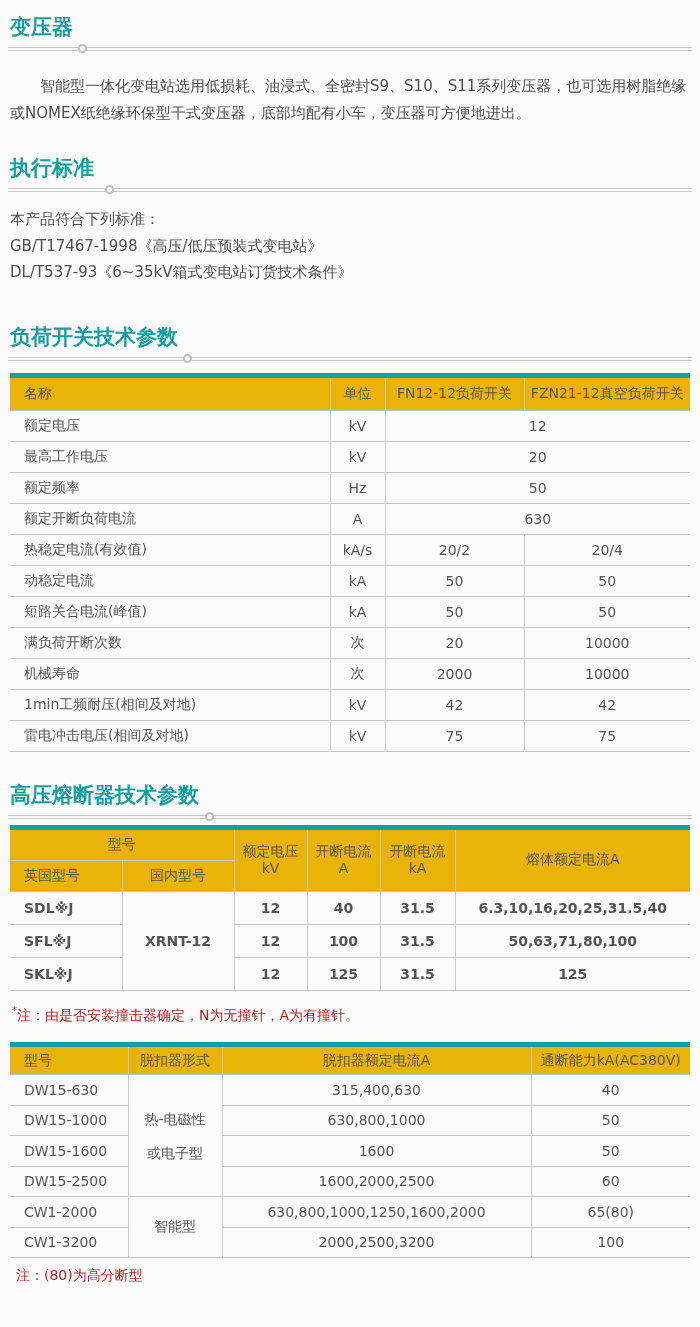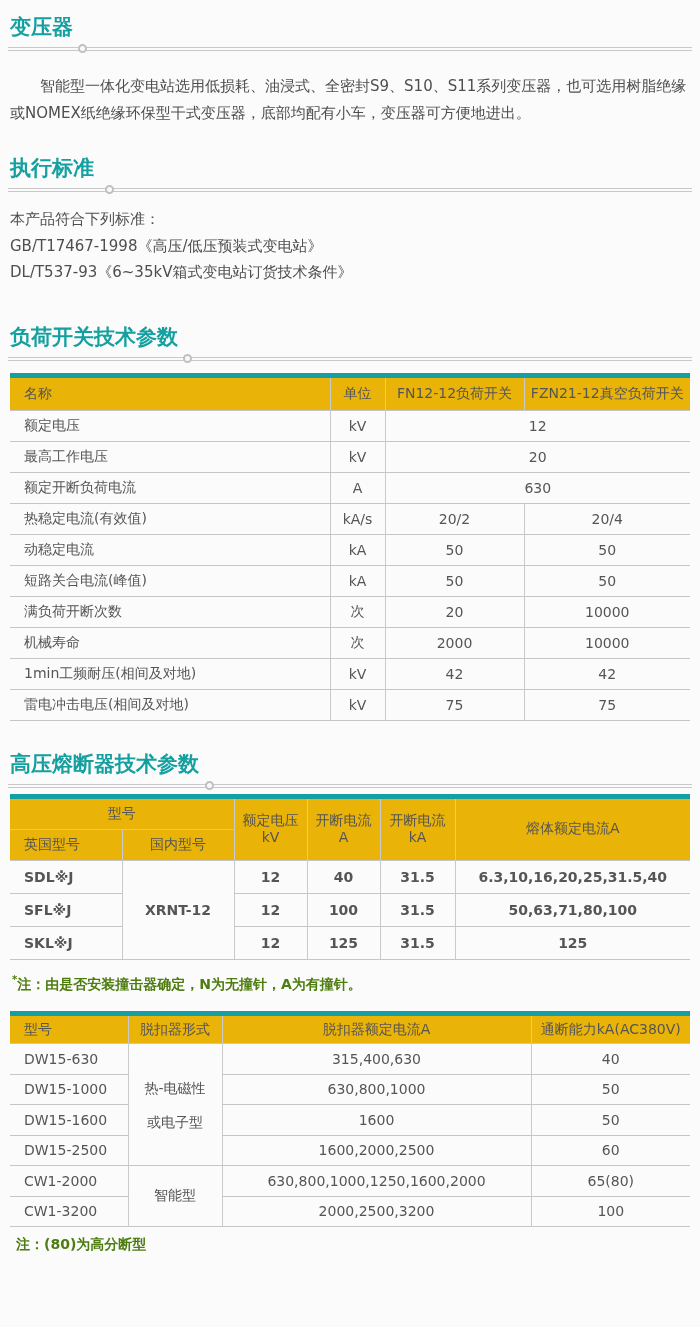--- a/index.html
+++ b/index.html
@@ -69,21 +69,21 @@
   .tbl2 thead tr.r2 { height:31px; }
   .tbl2 tbody tr { height:33px;font-weight:bold; }
   .tbl3 { margin-top:18px; }
   .tbl3 thead tr { height:30px; }
   .tbl3 tbody tr { height:30.5px; }
   .two-line div { line-height:17px; }
   .trip-cell span { display:block; line-height:30px; }
   .trip-cell .gap { margin-top:4px; }
   .table-note {
     margin:10px 10px 0 12px;
-    font-size:14px; line-height:20px; color:#4d7c0f;font-weight:bold;
+    font-size:14px; line-height:20px; color:#b91c1c;
   }
   .table-note sup { font-size:10px; }
   .tbl3-note { margin-top:7px; padding-left:4px; }
 </style>
 </head>
 <body>
 
 <h2 class="section-title mt-first">变压器</h2>
 <div class="divider">
   <span class="knob" style="left:70px"></span>
@@ -123,20 +123,25 @@
   <tbody>
     <tr>
       <td class="l">额定电压</td>
       <td>kV</td>
       <td colspan="2">12</td>
     </tr>
     <tr>
       <td class="l">最高工作电压</td>
       <td>kV</td>
       <td colspan="2">20</td>
+    </tr>
+    <tr>
+      <td class="l">额定频率</td>
+      <td>Hz</td>
+      <td colspan="2">50</td>
     </tr>
     <tr>
       <td class="l">额定开断负荷电流</td>
       <td>A</td>
       <td colspan="2">630</td>
     </tr>
     <tr>
       <td class="l">热稳定电流(有效值)</td>
       <td>kA/s</td>
       <td>20/2</td>

